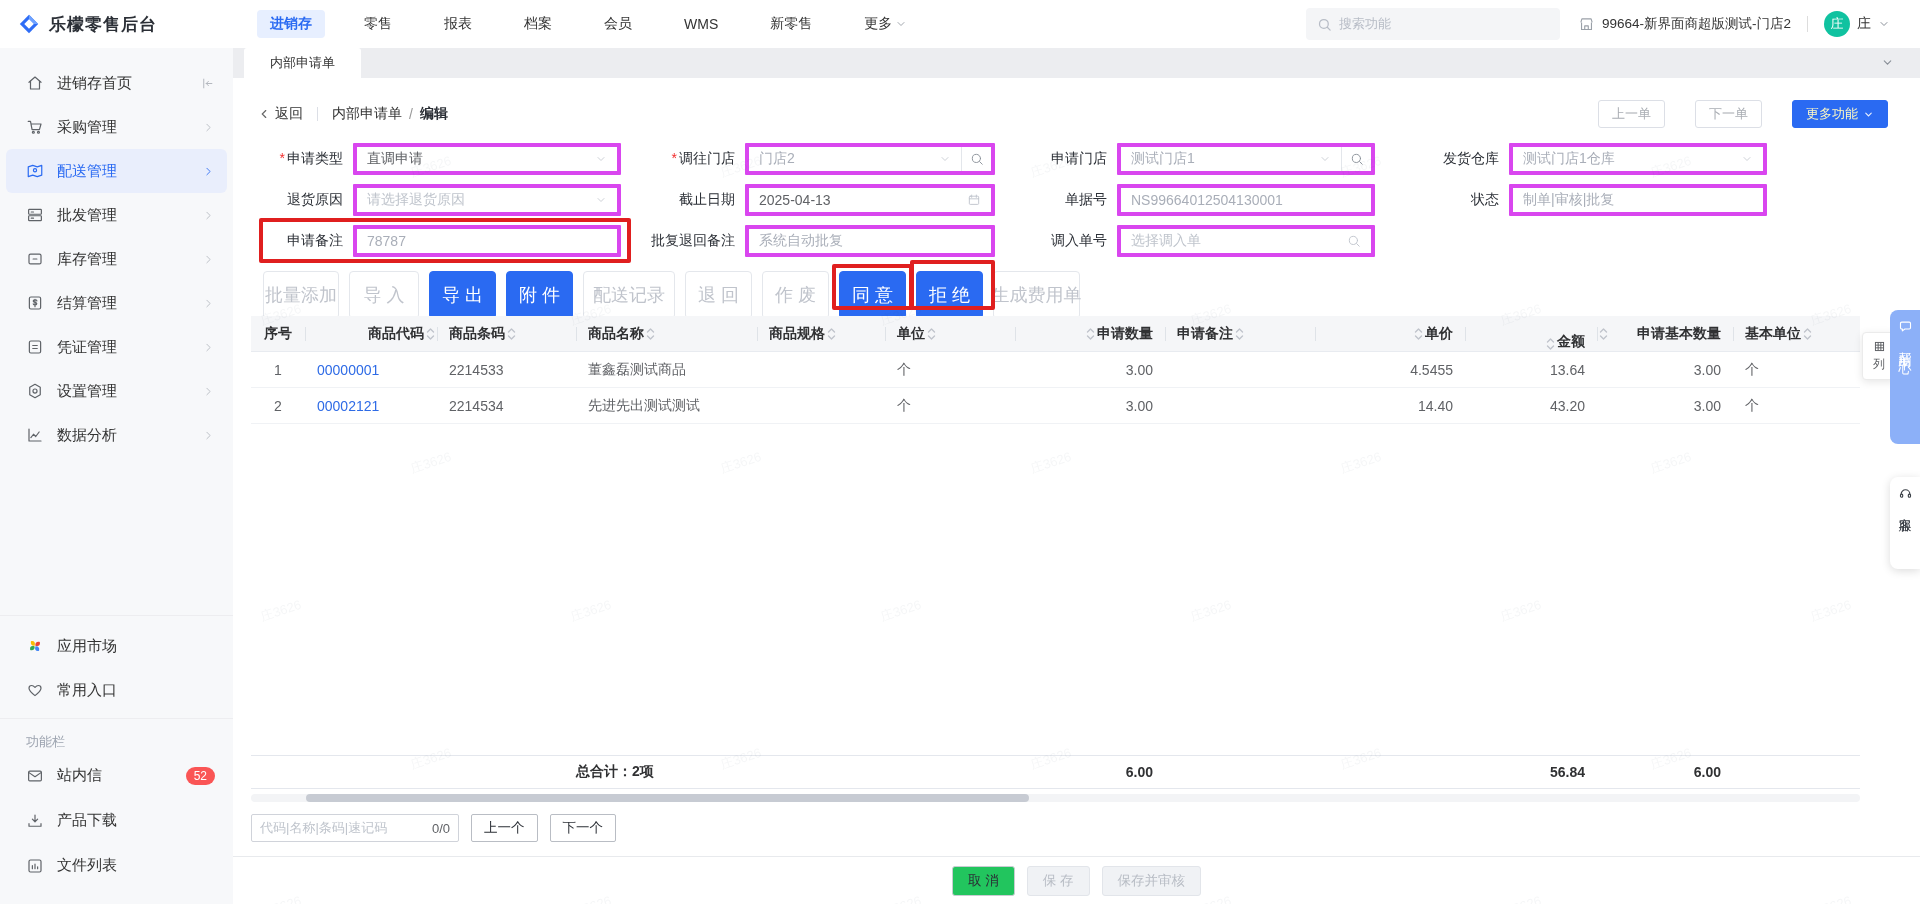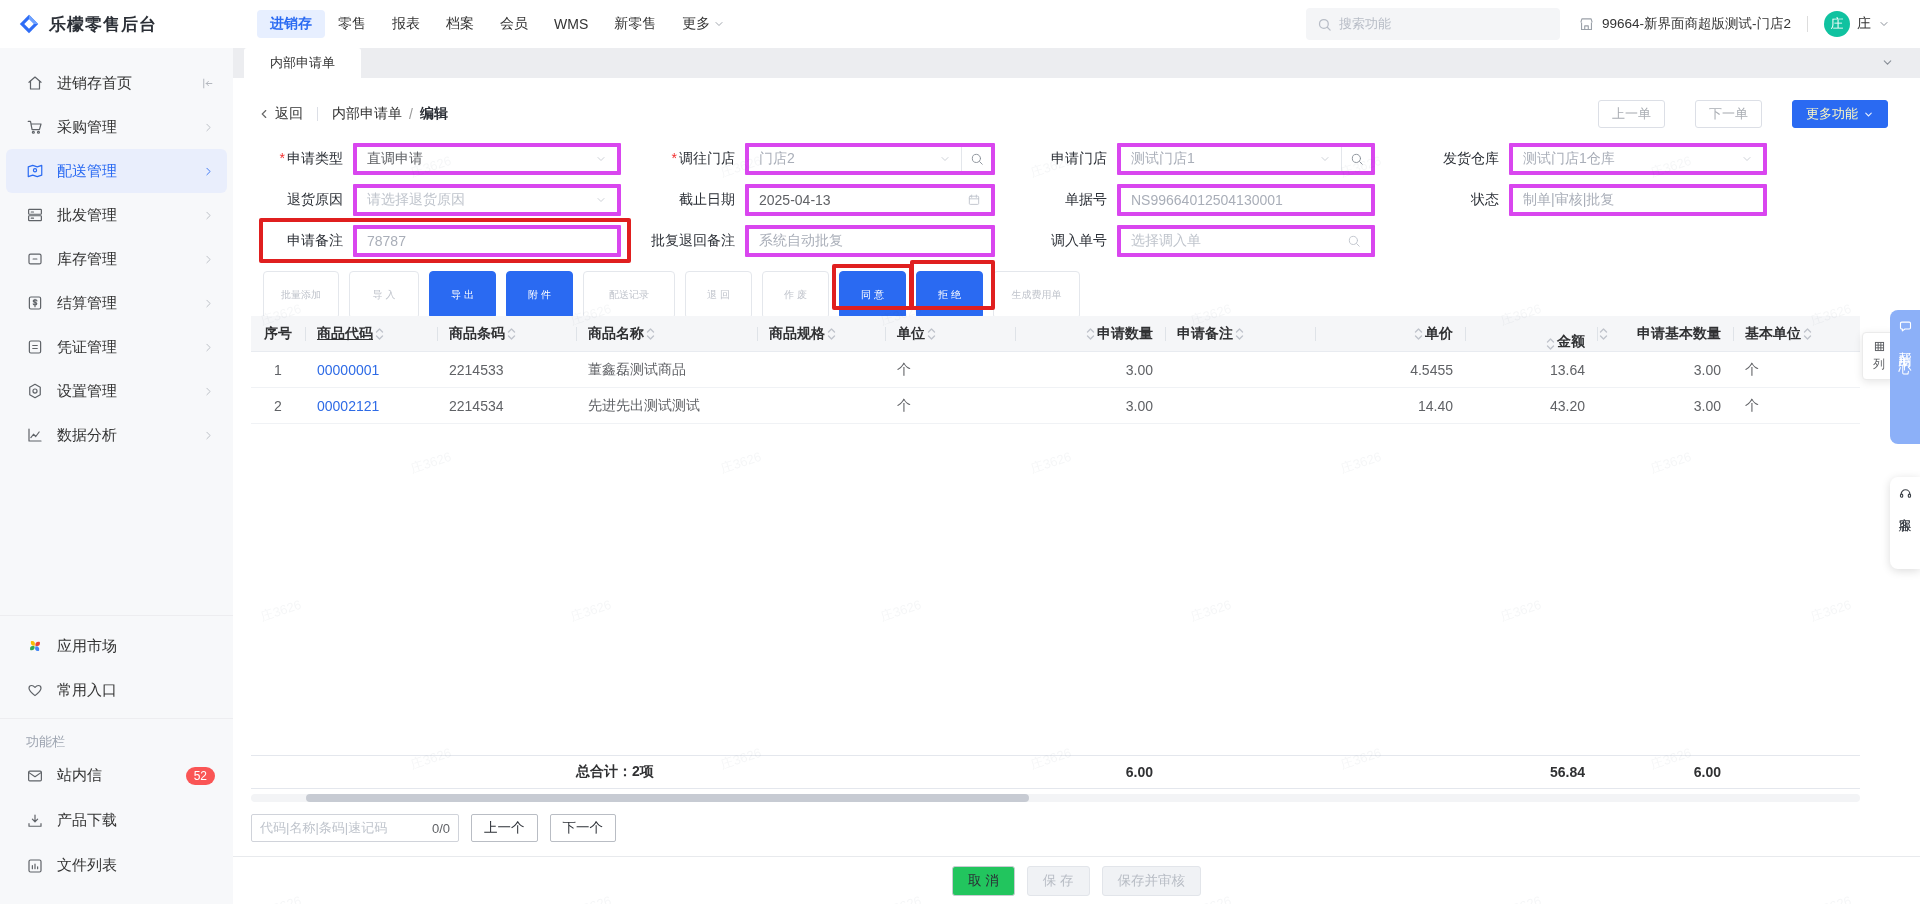--- a/index.html
+++ b/index.html
@@ -8,21 +8,21 @@
   *{box-sizing:border-box;margin:0;padding:0;}
   html,body{width:1920px;height:904px;}
   body{font-family:"Liberation Sans","DejaVu Sans",sans-serif;font-size:14px;color:#333;background:#fff;overflow:hidden;position:relative;}
   .icon{display:inline-flex;align-items:center;justify-content:center;line-height:0;flex:none;}
   .icon svg{display:block;}
 
   
   .topbar{position:absolute;top:0;left:0;width:1920px;height:48px;background:#fff;display:flex;align-items:center;padding:0 30px 0 18px;z-index:10;}
   .logo{display:flex;align-items:center;gap:9px;}
   .logo-text{font-size:17px;font-weight:bold;color:#2b2f36;letter-spacing:1px;}
-  .topnav{display:flex;align-items:center;margin-left:100px;}
+  .topnav{display:flex;align-items:center;gap:26px;margin-left:100px;}
   .nav-item{padding:5px 13px;border-radius:4px;font-size:14px;color:#333;cursor:pointer;display:flex;align-items:center;gap:3px;white-space:nowrap;}
   .nav-item.active{background:#e7efff;color:var(--primary);font-weight:bold;}
   .nav-item .caret{color:#8a9099;}
   .top-spacer{flex:1;}
   .top-search{width:254px;height:32px;background:#f4f5f7;border-radius:4px;display:flex;align-items:center;gap:7px;padding:0 11px;color:#b7bcc6;font-size:13px;cursor:text;}
   .top-store{display:flex;align-items:center;gap:7px;margin-left:18px;font-size:13.5px;color:#333;white-space:nowrap;cursor:pointer;}
   .top-store .icon{color:#9aa0a8;}
   .top-divider{width:1px;height:16px;background:#ddd;margin:0 16px;}
   .top-user{display:flex;align-items:center;gap:7px;cursor:pointer;}
   .avatar{width:26px;height:26px;border-radius:50%;background:var(--avatar);color:#fff;font-size:13px;display:flex;align-items:center;justify-content:center;}
@@ -69,21 +69,21 @@
   .f-ctrl{height:32px;display:flex;align-items:stretch;}
   .f-box{flex:1;border:4px solid #d946ef;border-radius:1px;background:#fff;display:flex;align-items:center;padding:0 10px;gap:6px;min-width:0;}
   .f-text{flex:1;font-size:14px;color:#606266;white-space:nowrap;overflow:hidden;}
   .f-text.muted{color:#a9aeb8;}
   .f-text.ph{color:#bfc4cc;}
   .f-box .caret,.f-box .suffix{color:#c0c4cc;}
   .f-append{border-left:1px solid #e3e6eb;margin:0 -10px 0 4px;align-self:stretch;width:30px;display:flex;align-items:center;justify-content:center;color:#8a9099;cursor:pointer;}
 
   
   .toolbar{position:absolute;top:223px;left:30px;display:flex;gap:10px;}
-  .tb-btn{height:48px;border-radius:4px;font-size:10px;display:flex;align-items:center;justify-content:center;cursor:pointer;white-space:nowrap;}
+  .tb-btn{height:48px;border-radius:4px;font-size:18px;display:flex;align-items:center;justify-content:center;cursor:pointer;white-space:nowrap;}
   .tb-btn.disabled{background:#fff;border:1px solid #e4e7ec;color:#c0c4cc;cursor:not-allowed;}
   .tb-btn.primary{background:var(--primary);border:1px solid var(--primary);color:#fff;}
 
   
   .grid-head{position:absolute;top:268px;left:18px;width:1609px;height:36px;background:#f5f6f8;display:flex;align-items:center;border-bottom:1px solid #e8ebf0;}
   .th{display:flex;align-items:center;height:100%;font-weight:bold;font-size:14px;color:#303133;position:relative;cursor:pointer;}
   .th .sort{margin:0 2px;}
   .th.sep::before{content:"";position:absolute;left:0;top:11px;height:14px;width:1px;background:#dfe3e8;}
   .grid-body{position:absolute;top:304px;left:18px;width:1609px;}
   .tr{display:flex;align-items:center;height:36px;border-bottom:1px solid #f0f2f5;font-size:14px;color:#606266;}
@@ -560,21 +560,21 @@
         <button class="tb-btn disabled" style="width: 67px;">作 废</button>
         <button class="tb-btn primary" style="width: 67px;">同 意</button>
         <button class="tb-btn primary" style="width: 67px;">拒 绝</button>
         <button class="tb-btn disabled" style="width: 87px;">生成费用单</button>
       </div>
 
     <div class="grid-head" id="grid-head">
         <div class="th" style="width: 54px; justify-content: center; padding: 0px;">
           <span>序号</span>
         </div>
-        <div class="th sep" style="width: 132px; justify-content: flex-start; padding: 0px 0px 0px 12px; text-decoration: underline;">
+        <div class="th sep" style="width: 132px; justify-content: flex-end; padding: 0px 0px 0px 12px;">
           <span>商品代码</span>
           <span class="icon sort">
             <svg width="9" height="14" viewBox="0 0 9 14" fill="none" stroke="#c0c4cc" stroke-width="1.4" stroke-linecap="round" stroke-linejoin="round">
               <path d="M1.5 5L4.5 2l3 3"></path>
               <path d="M1.5 9l3 3 3-3"></path>
             </svg>
           </span>
         </div>
         <div class="th sep" style="width: 139px; justify-content: flex-start; padding: 0px 0px 0px 12px;">
           <span>商品条码</span>

